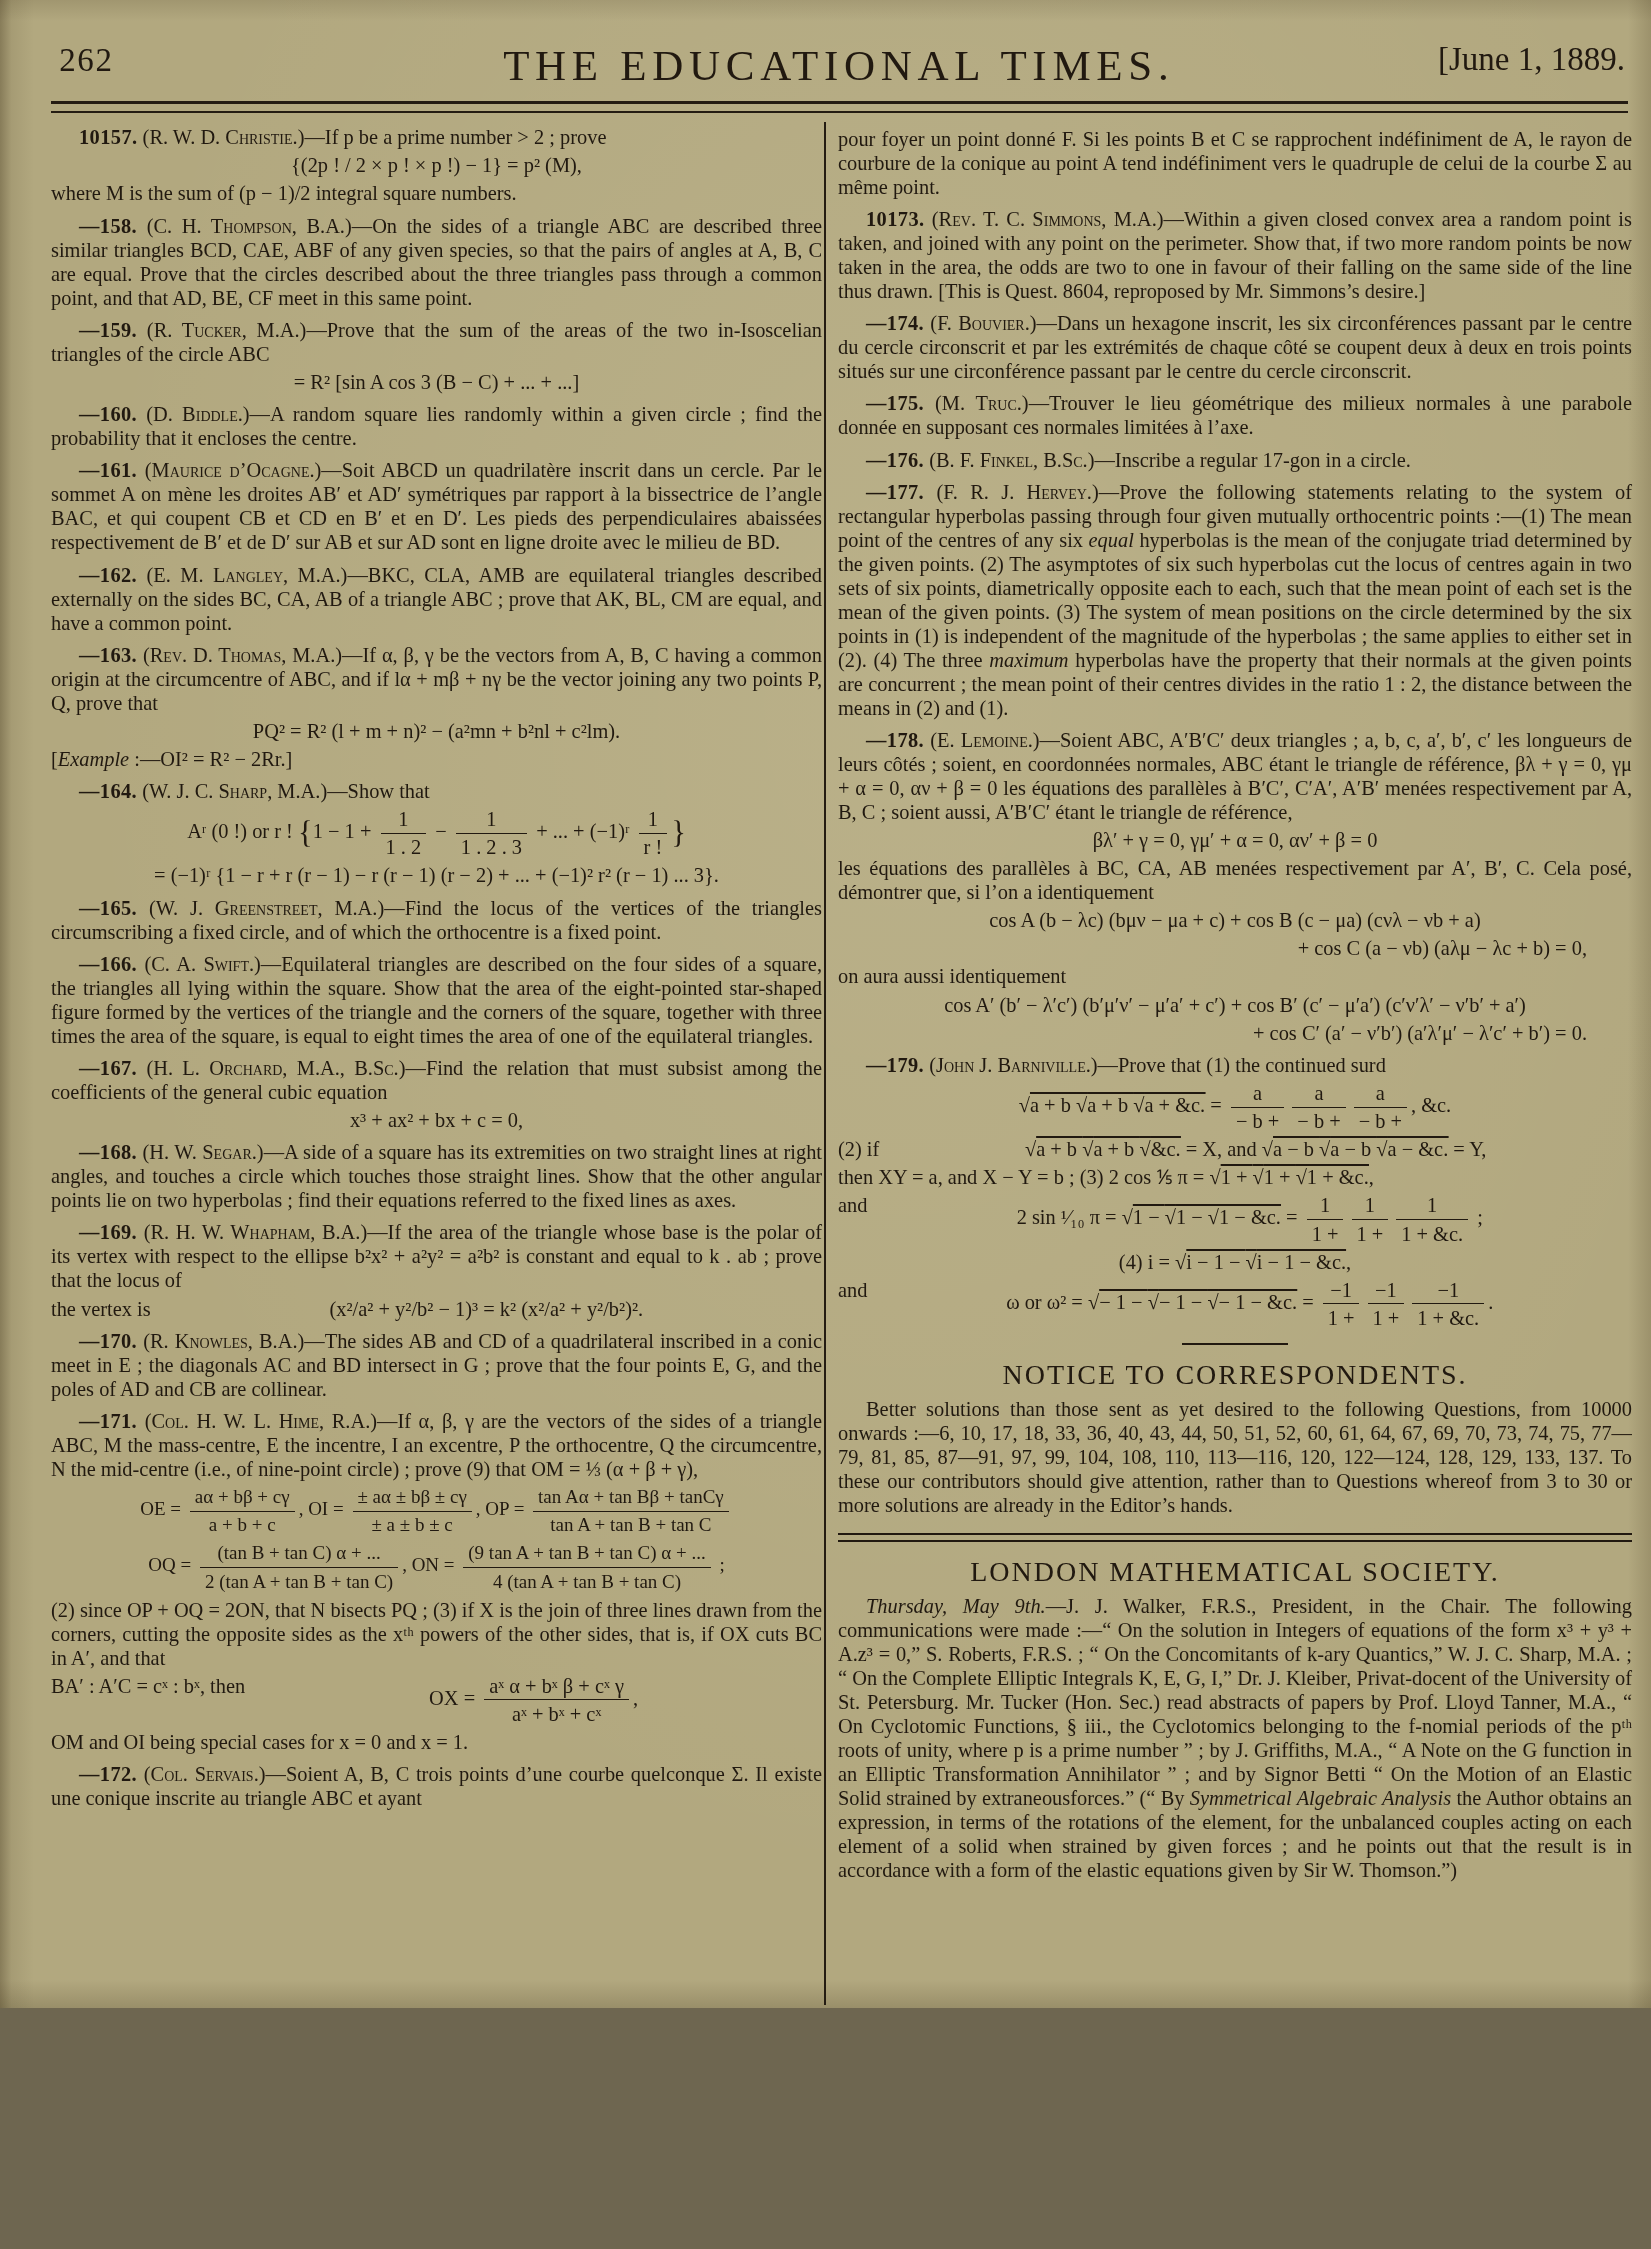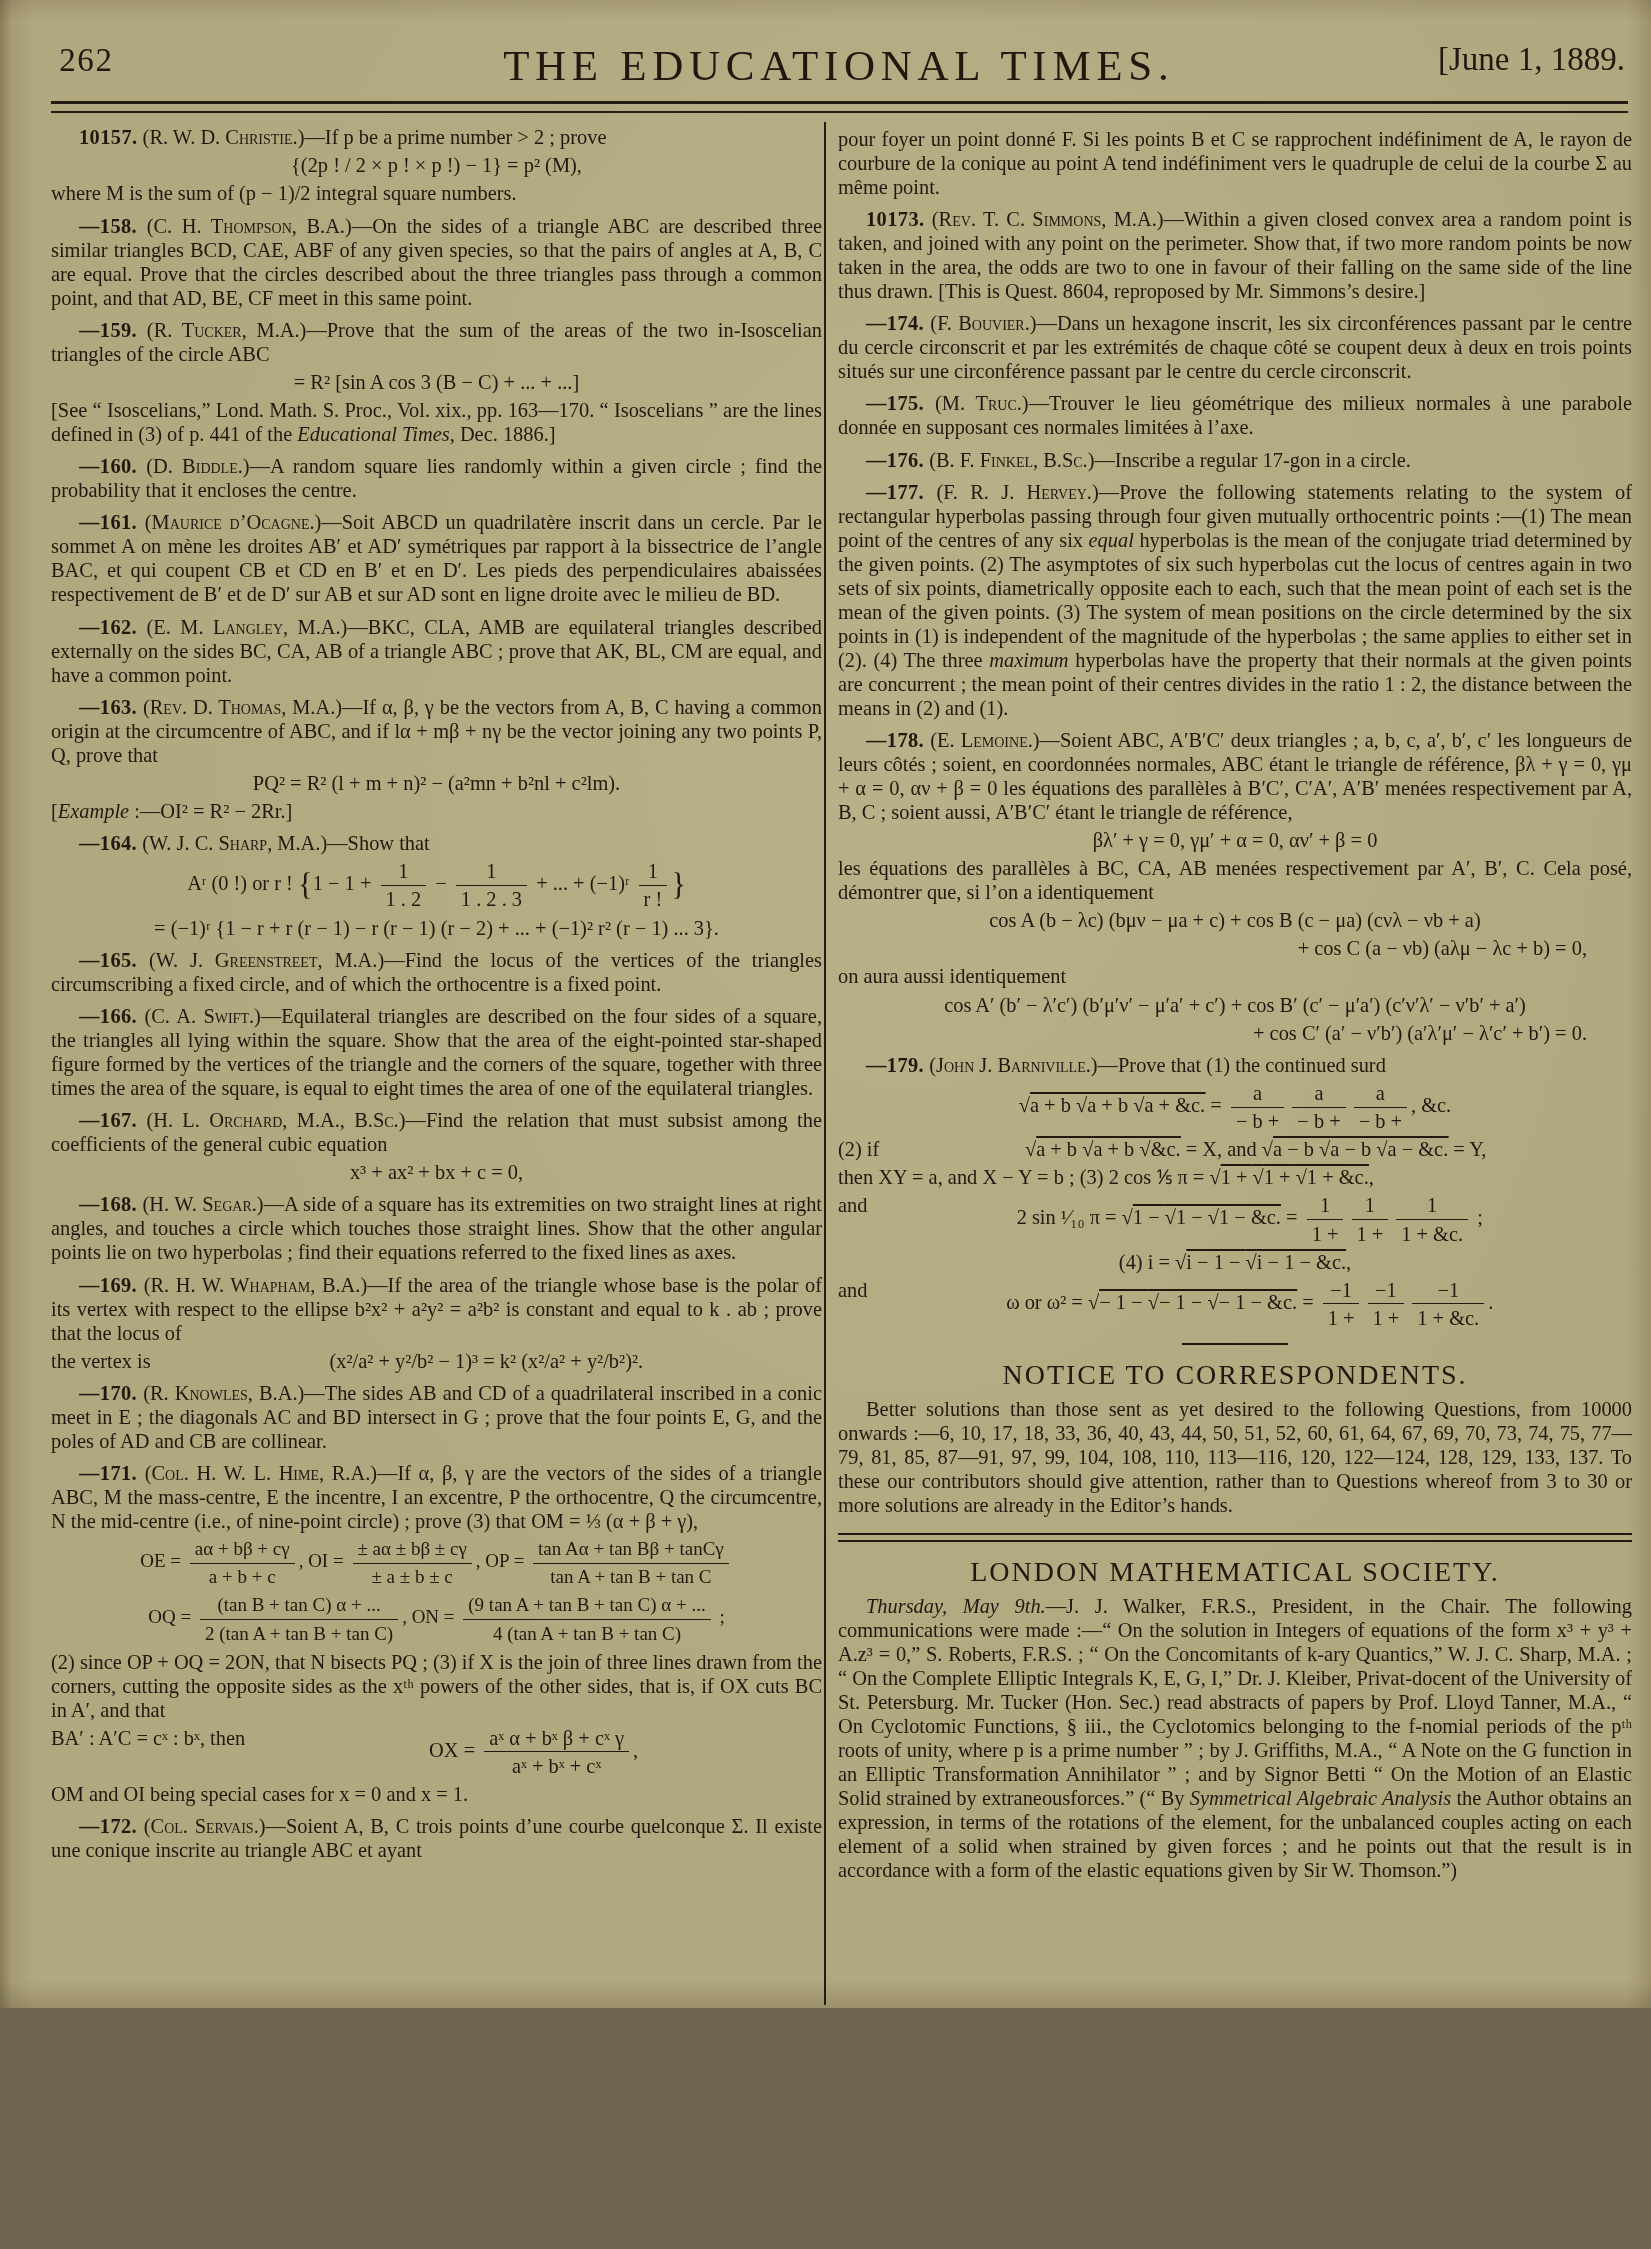--- a/index.html
+++ b/index.html
@@ -76,23 +76,20 @@
     <p class="item">
       <span class="lbl">—158.</span>
       <span class="sc">(C. H. Thompson, B.A.)</span><span>—On the sides of a triangle ABC are described three similar triangles BCD, CAE, ABF of any given species, so that the pairs of angles at A, B, C are equal.  Prove that the circles described about the three triangles pass through a common point, and that AD, BE, CF meet in this same point.</span>
     </p>
 
     <p class="item">
       <span class="lbl">—159.</span>
       <span class="sc">(R. Tucker, M.A.)</span><span>—Prove that the sum of the areas of the two in-Isoscelian triangles of the circle ABC</span>
     </p>
     <div class="formula">= R² [sin A cos 3 (B − C) + ... + ...]</div>
-    <p class="cont">
-      <span>[See “ Isoscelians,” Lond. Math. S. Proc., Vol. xix., pp. 163—170.  “ Isoscelians ” are the lines defined in (3) of p. 441 of the </span><span class="it">Educational Times</span><span>, Dec. 1886.]</span>
-    </p>
 
     <p class="item">
       <span class="lbl">—160.</span>
       <span class="sc">(D. Biddle.)</span><span>—A random square lies randomly within a given circle ; find the probability that it encloses the centre.</span>
     </p>
 
     <p class="item">
       <span class="lbl">—161.</span>
       <span class="sc">(Maurice d’Ocagne.)</span><span>—Soit ABCD un quadrilatère inscrit dans un cercle.  Par le sommet A on mène les droites AB′ et AD′ symétriques par rapport à la bissectrice de l’angle BAC, et qui coupent CB et CD en B′ et en D′.  Les pieds des perpendiculaires abaissées respectivement de B′ et de D′ sur AB et sur AD sont en ligne droite avec le milieu de BD.</span>
     </p>
@@ -156,21 +153,21 @@
       <span class="fbody">(x²/a² + y²/b² − 1)³ = k² (x²/a² + y²/b²)².</span>
     </div>
 
     <p class="item">
       <span class="lbl">—170.</span>
       <span class="sc">(R. Knowles, B.A.)</span><span>—The sides AB and CD of a quadrilateral inscribed in a conic meet in E ; the diagonals AC and BD intersect in G ; prove that the four points E, G, and the poles of AD and CB are collinear.</span>
     </p>
 
     <p class="item">
       <span class="lbl">—171.</span>
-      <span class="sc">(Col. H. W. L. Hime, R.A.)</span><span>—If α, β, γ are the vectors of the sides of a triangle ABC, M the mass-centre, E the incentre, I an excentre, P the orthocentre, Q the circumcentre, N the mid-centre (i.e., of nine-point circle) ; prove (3) that  OM = ⅓ (α + β + γ),</span>
+      <span class="sc">(Col. H. W. L. Hime, R.A.)</span><span>—If α, β, γ are the vectors of the sides of a triangle ABC, M the mass-centre, E the incentre, I an excentre, P the orthocentre, Q the circumcentre, N the mid-centre (i.e., of nine-point circle) ; prove (9) that  OM = ⅓ (α + β + γ),</span>
     </p>
     <div class="formula small">
       <span>OE = </span><span class="frac"><span class="num">aα + bβ + cγ</span><span class="den">a + b + c</span></span><span>,  OI = </span><span class="frac"><span class="num">± aα ± bβ ± cγ</span><span class="den">± a ± b ± c</span></span><span>,  OP = </span><span class="frac"><span class="num">tan Aα + tan Bβ + tanCγ</span><span class="den">tan A + tan B + tan C</span></span>
     </div>
     <div class="formula small">
       <span>OQ = </span><span class="frac"><span class="num">(tan B + tan C) α + ...</span><span class="den">2 (tan A + tan B + tan C)</span></span><span>,   ON = </span><span class="frac"><span class="num">(9 tan A + tan B + tan C) α + ...</span><span class="den">4 (tan A + tan B + tan C)</span></span><span> ;</span>
     </div>
     <p class="cont">(2) since OP + OQ = 2ON, that N bisects PQ ; (3) if X is the join of three lines drawn from the corners, cutting the opposite sides as the xᵗʰ powers of the other sides, that is, if OX cuts BC in A′, and that</p>
     <div class="formula has-lead">
       <span class="lead">BA′ : A′C = cˣ : bˣ, then</span>

